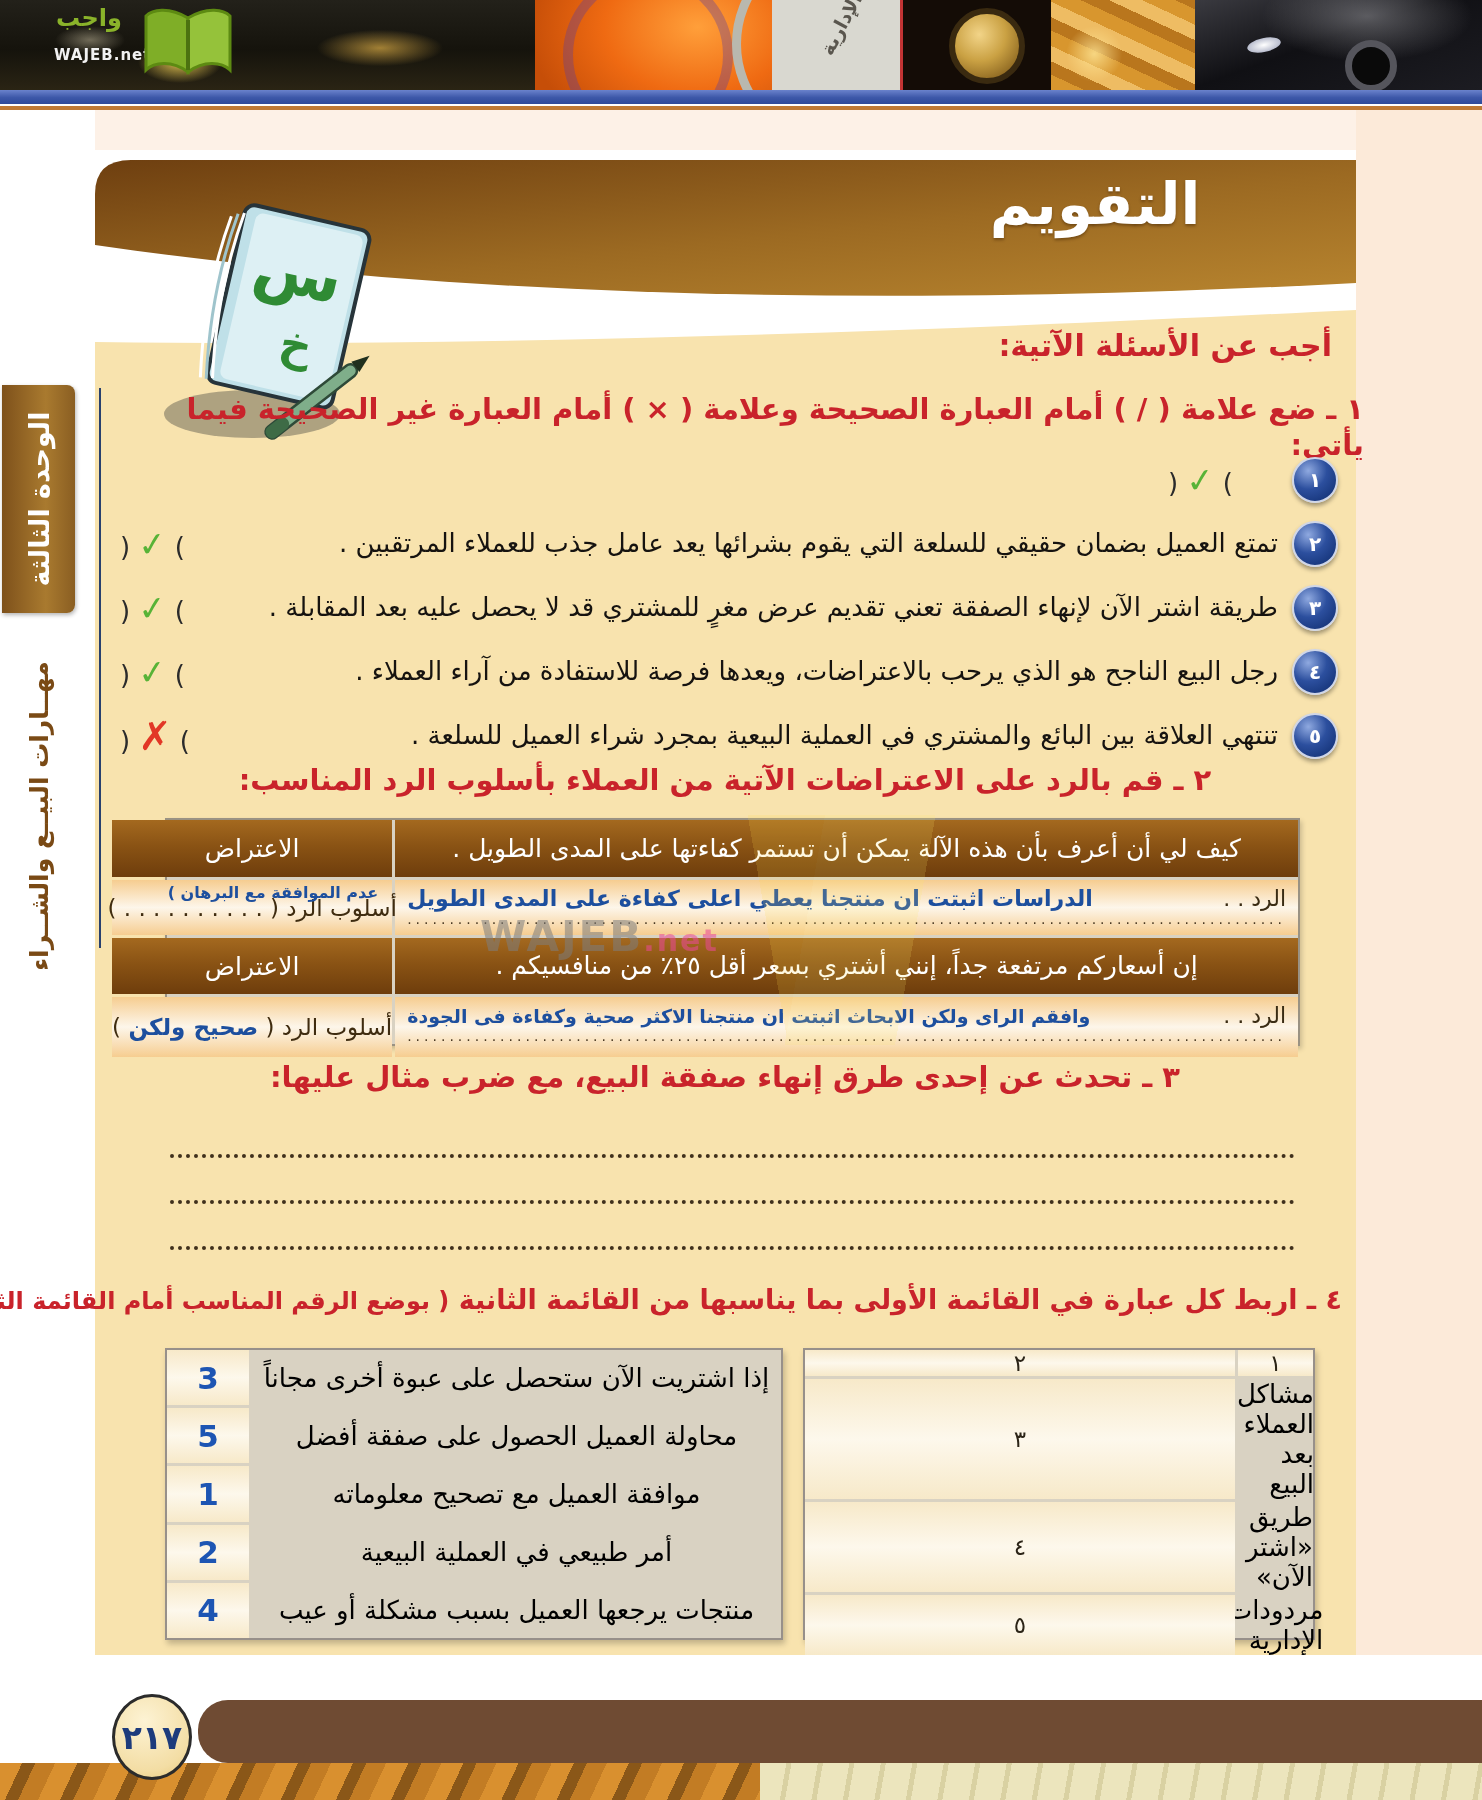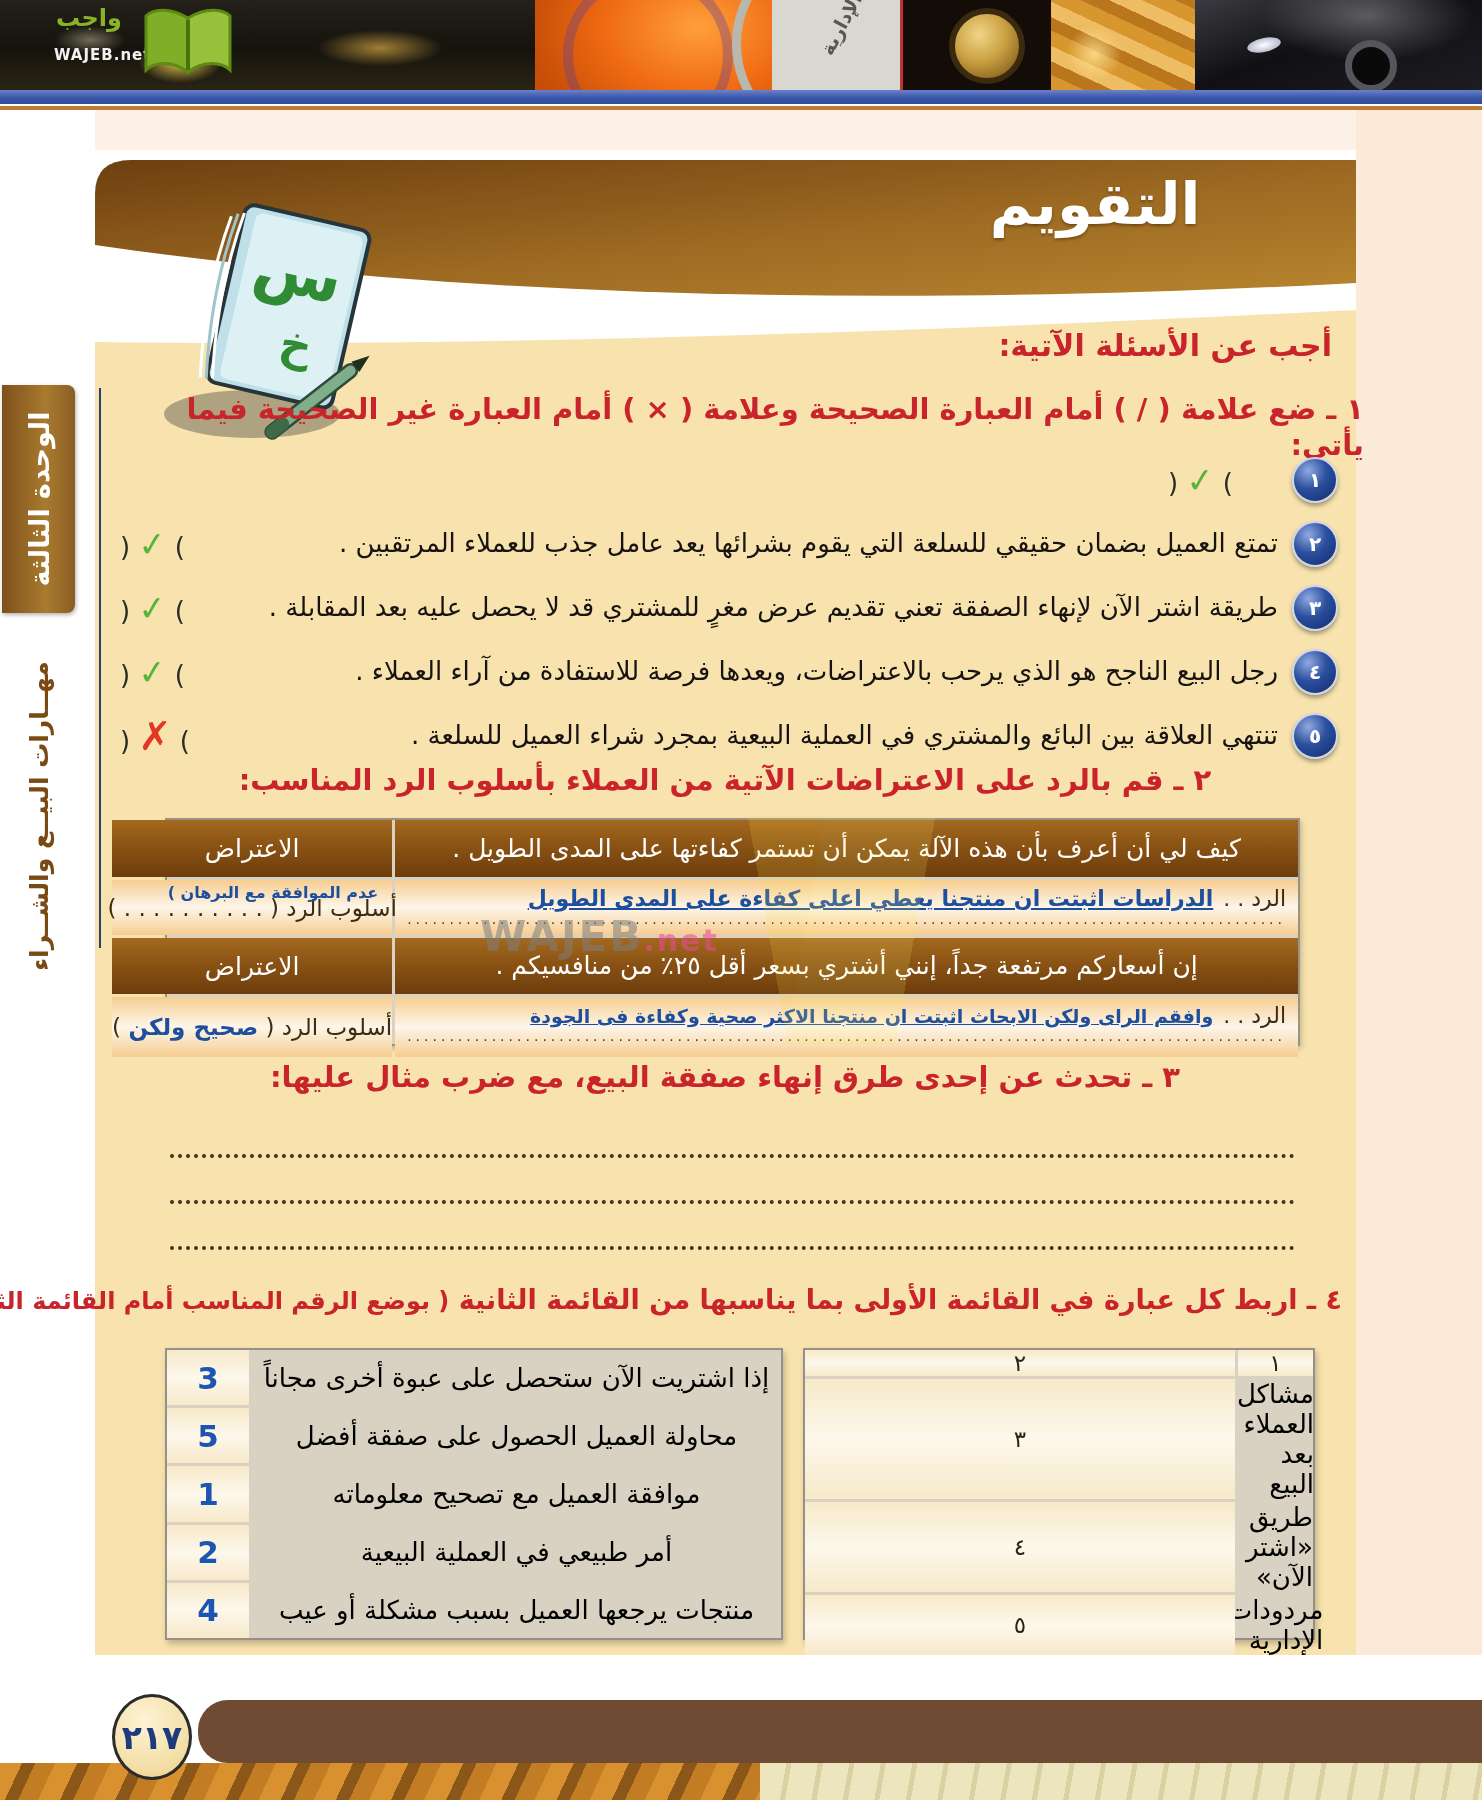--- a/index.html
+++ b/index.html
@@ -90,21 +90,21 @@
   .cell-brown{background:linear-gradient(180deg,#a4691f 0%,#8a5314 45%,#6e3d0c 100%);
     color:#fff;font-size:25px;}
   .cell-light{background:linear-gradient(180deg,#f6cd90 0%,#fdf6ea 50%,#f6cd90 100%);
     color:#3f2c10;font-size:23px;}
   .obj-text{padding:16px 14px;text-align:center;line-height:1.2;}
   .blue{color:#1d4f9e;}
   .reply-label{font-size:23px;white-space:nowrap;}
   .reply-label .small-blue{position:absolute;top:3px;right:14px;font-size:16px;font-weight:bold;}
   .reply-cell{flex-direction:column;justify-content:flex-start;padding:6px 12px 2px;box-sizing:border-box;}
   .reply-line{width:100%;display:flex;align-items:baseline;font-size:22px;color:#3a2c14;}
-  .reply-line .ans{margin-right:10px;font-size:22px;font-weight:bold;flex:1;text-align:right;text-decoration:underline;}
+  .reply-line .ans{margin-right:10px;font-size:22px;font-weight:bold;flex:1;text-align:left;}
   .dotline{width:100%;overflow:hidden;white-space:nowrap;color:#4a3a24;font-size:14px;letter-spacing:4px;
     line-height:16px;}
 
   .q3-title{left:150px;top:1060px;width:1150px;text-align:center;font-size:29px;font-weight:bold;}
   .ansline{left:170px;width:1125px;height:4px;border-bottom:4px dotted #40301c;}
 
   .q4-title{right:140px;top:1284px;width:1210px;font-size:27px;font-weight:bold;white-space:nowrap;}
   .q4-title .note{font-size:24px;}
 
   

